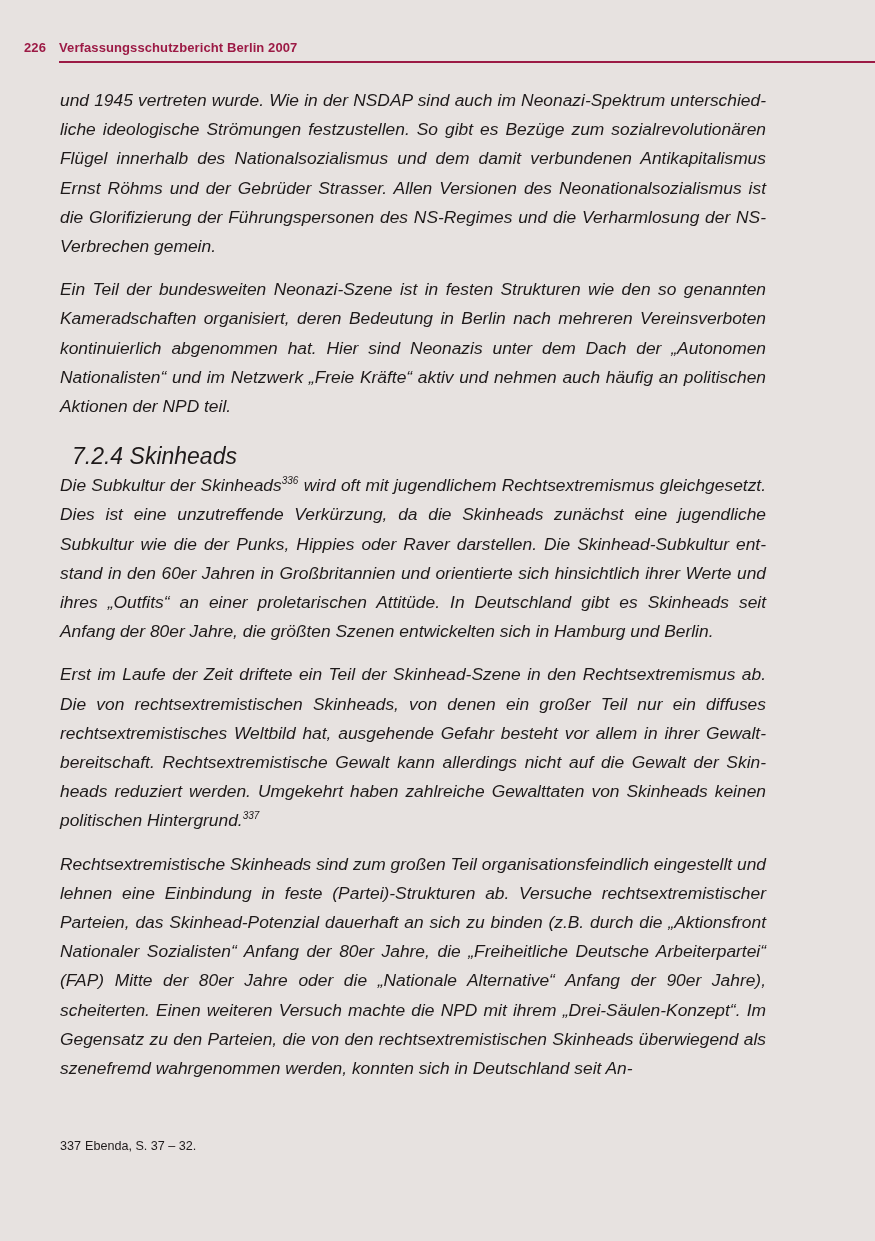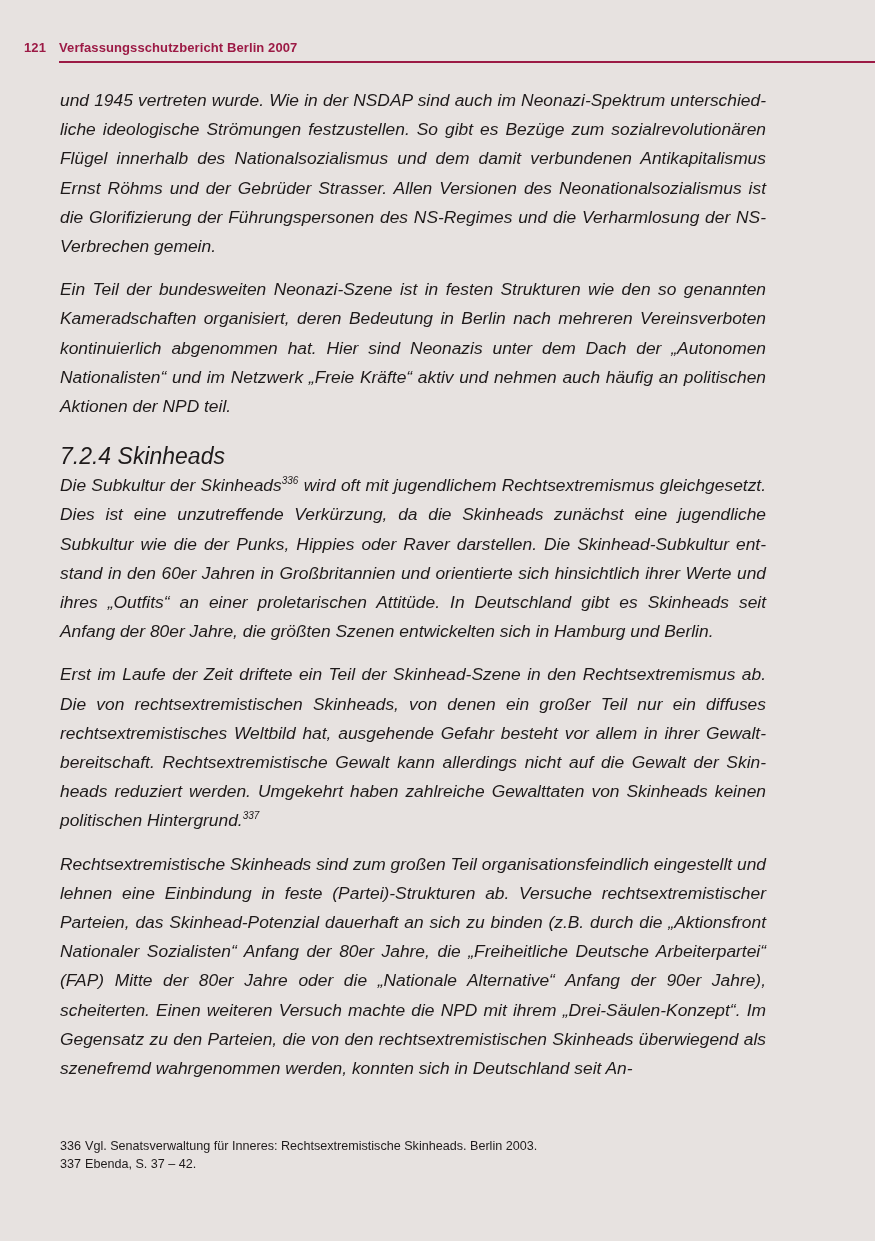--- a/index.html
+++ b/index.html
@@ -52,21 +52,21 @@
     .body-text p {
       margin: 0 0 14px 0;
       text-align: justify;
       hyphens: manual;
     }
     .body-text h2 {
       font-family: "Liberation Sans", sans-serif;
       font-weight: normal;
       font-size: 23px;
       line-height: 30px;
-      margin: 20px 0 0 0;
+      margin: 20px 0 0 12px;
       color: #1e1a1a;
     }
     .body-text .fn-ref {
       font-size: 10px;
       vertical-align: 7px;
       line-height: 0;
     }
     .footnotes {
       position: absolute;
       left: 60px;
@@ -78,33 +78,30 @@
     }
     .footnote .fn-num {
       display: inline-block;
       width: 25px;
     }
   </style>
 </head>
 <body>
 
 <div class="running-head">
-  <span class="page-num">121</span><span>Verfassungsschutzbericht Berlin 2007</span>
+  <span class="page-num">226</span><span>Verfassungsschutzbericht Berlin 2007</span>
 </div>
 <div class="head-rule"></div>
 
 <div class="body-text">
   <p>und 1945 vertreten wurde. Wie in der NSDAP sind auch im Neonazi-Spektrum unterschied­liche ideologische Strömungen festzustellen. So gibt es Bezüge zum sozialrevolutionären Flügel innerhalb des Nationalsozialismus und dem damit verbundenen Antikapitalismus Ernst Röhms und der Gebrüder Strasser. Allen Versionen des Neonationalsozialismus ist die Glorifizierung der Führungspersonen des NS-Regimes und die Verharmlosung der NS-Verbrechen gemein.</p>
   <p>Ein Teil der bundesweiten Neonazi-Szene ist in festen Strukturen wie den so genannten Kameradschaften organisiert, deren Bedeutung in Berlin nach mehreren Vereinsverboten kontinuierlich abgenommen hat. Hier sind Neonazis unter dem Dach der „Autonomen Nationalisten“ und im Netzwerk „Freie Kräfte“ aktiv und nehmen auch häufig an politi­schen Aktionen der NPD teil.</p>
   <h2>7.2.4 Skinheads</h2>
   <p><span>Die Subkultur der Skinheads</span><span class="fn-ref">336</span><span> wird oft mit jugendlichem Rechtsextremismus gleichge­setzt. Dies ist eine unzutreffende Verkürzung, da die Skinheads zunächst eine jugendliche Subkultur wie die der Punks, Hippies oder Raver darstellen. Die Skinhead-Subkultur ent­stand in den 60er Jahren in Großbritannien und orientierte sich hinsichtlich ihrer Werte und ihres „Outfits“ an einer proletarischen Attitüde. In Deutschland gibt es Skinheads seit Anfang der 80er Jahre, die größten Szenen entwickelten sich in Hamburg und Berlin.</span></p>
   <p><span>Erst im Laufe der Zeit driftete ein Teil der Skinhead-Szene in den Rechtsextremismus ab. Die von rechtsextremistischen Skinheads, von denen ein großer Teil nur ein diffuses rechtsextremistisches Weltbild hat, ausgehende Gefahr besteht vor allem in ihrer Gewalt­bereitschaft. Rechtsextremistische Gewalt kann allerdings nicht auf die Gewalt der Skin­heads reduziert werden. Umgekehrt haben zahlreiche Gewalttaten von Skinheads keinen politischen Hintergrund.</span><span class="fn-ref">337</span></p>
   <p>Rechtsextremistische Skinheads sind zum großen Teil organisationsfeindlich eingestellt und lehnen eine Einbindung in feste (Partei)-Strukturen ab. Versuche rechtsextremisti­scher Parteien, das Skinhead-Potenzial dauerhaft an sich zu binden (z.B. durch die „Akti­onsfront Nationaler Sozialisten“ Anfang der 80er Jahre, die „Freiheitliche Deutsche Arbei­terpartei“ (FAP) Mitte der 80er Jahre oder die „Nationale Alternative“ Anfang der 90er Jahre), scheiterten. Einen weiteren Versuch machte die NPD mit ihrem „Drei-Säulen-Kon­zept“. Im Gegensatz zu den Parteien, die von den rechtsextremistischen Skinheads über­wiegend als szenefremd wahrgenommen werden, konnten sich in Deutschland seit An-</p>
 </div>
 
 <div class="footnotes">
   <div class="footnote">
-    <span class="fn-num">336</span><span>Vgl. Senatsverwaltung für Inneres: Rechtsextremistische Skinheads. Berlin 2003.</span>
-  </div>
-  <div class="footnote">
-    <span class="fn-num">337</span><span>Ebenda, S. 37 – 42.</span>
+    <span class="fn-num">337</span><span>Ebenda, S. 37 – 32.</span>
   </div>
 </div>
 
 </body></html>

